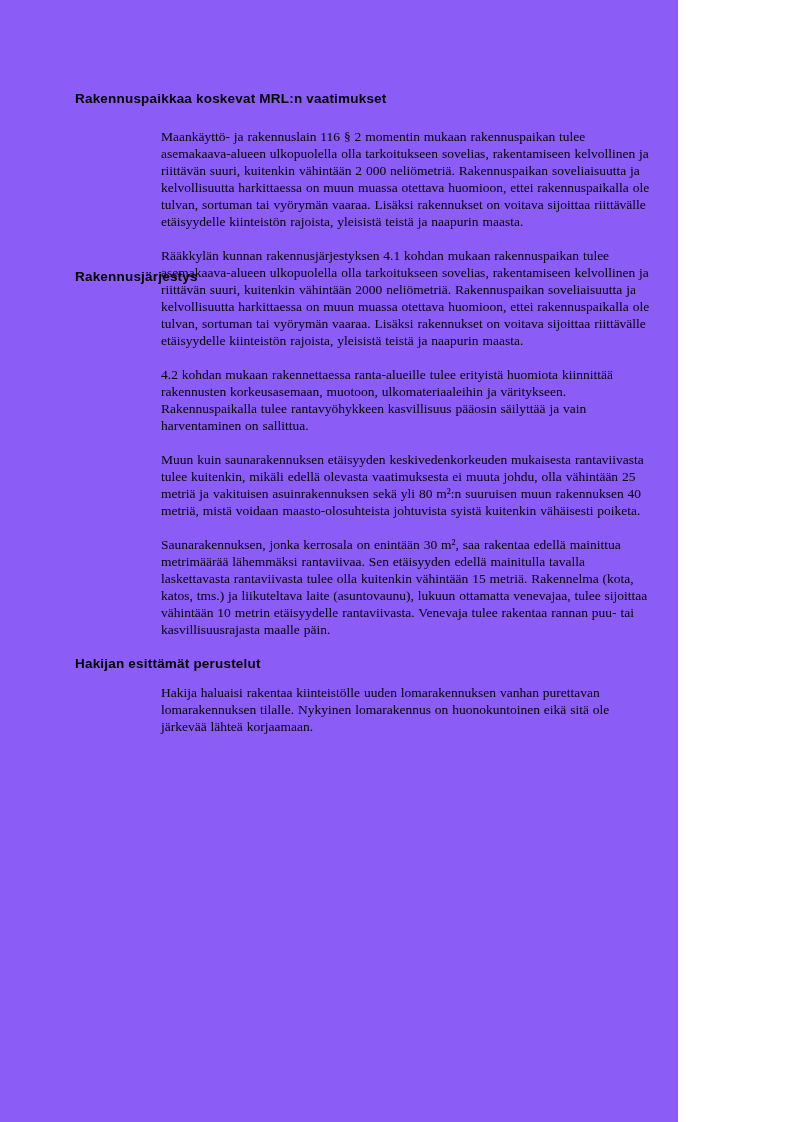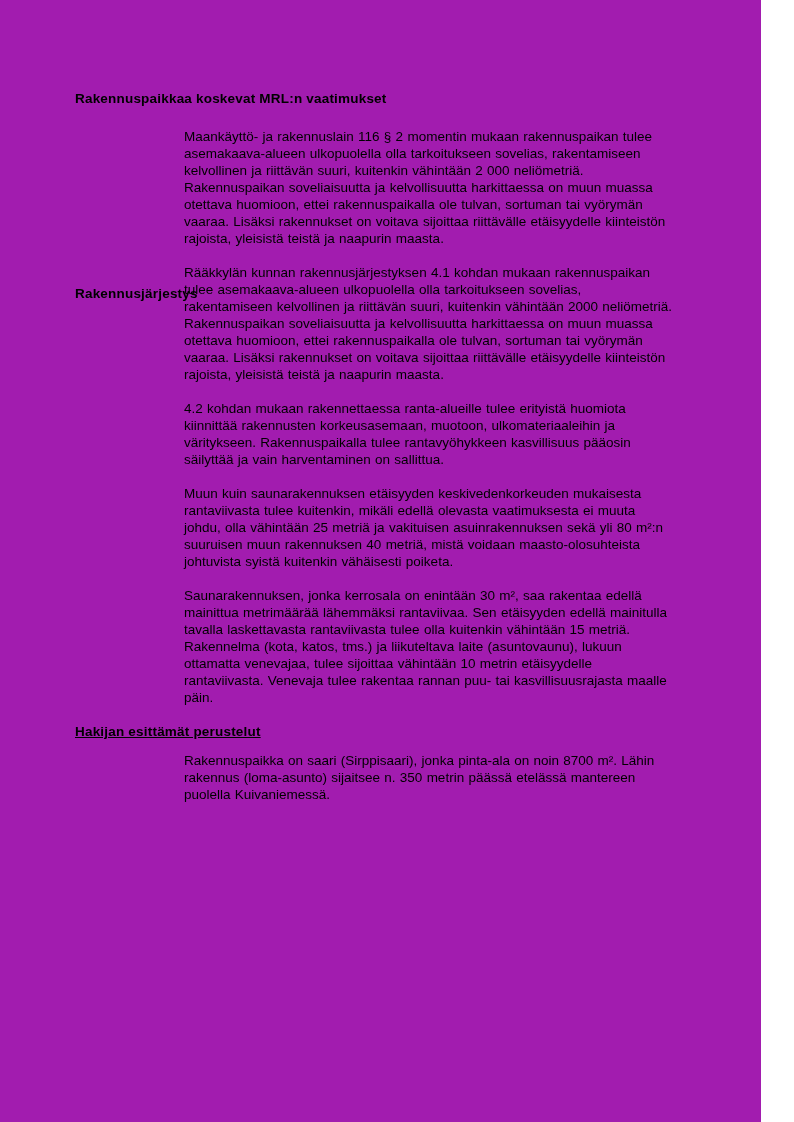--- a/index.html
+++ b/index.html
@@ -2,57 +2,57 @@
 <html><head>
 <meta charset="utf-8">
 <style>
   html, body {
     margin: 0;
     padding: 0;
     background: #ffffff;
   }
   .page {
     position: relative;
-    width: 761px;
+    width: 678px;
     height: 1122px;
-    background: #a21caf;
+    background: #8b5cf6;
     color: #000000;
     font-family: "Liberation Sans", sans-serif;
     box-sizing: border-box;
     padding: 90px 54px 40px 75px;
     overflow: hidden;
   }
   .heading {
     font-size: 13.5px;
     font-weight: bold;
     line-height: 17px;
     letter-spacing: 0.2px;
     margin: 0 0 21px 0;
   }
   .heading.mid {
     margin: 0 0 12px 0;
-    text-decoration: underline;
   }
   .section {
     position: relative;
   }
   .side-label {
     position: absolute;
     left: 0;
     top: 0;
     width: 165px;
     font-size: 13.5px;
     font-weight: bold;
     line-height: 17px;
     letter-spacing: 0.2px;
     margin-top: 21px;
   }
   .body-col {
-    margin-left: 109px;
+    margin-left: 86px;
     width: 490px;
+    font-family: Liberation Serif, serif;
   }
   .para {
     font-size: 13.5px;
     line-height: 17px;
     word-spacing: 0.5px;
     margin: 0 0 17px 0;
     text-align: left;
   }
 </style>
 </head>
@@ -71,20 +71,20 @@
     <div class="side-label">Rakennusjärjestys</div>
     <div class="body-col">
       <p class="para">Rääkkylän kunnan rakennusjärjestyksen 4.1 kohdan mukaan rakennuspaikan tulee asemakaava-alueen ulkopuolella olla tarkoitukseen sovelias, rakentamiseen kelvollinen ja riittävän suuri, kuitenkin vähintään 2000 neliömetriä. Rakennuspaikan soveliaisuutta ja kelvollisuutta harkittaessa on muun muassa otettava huomioon, ettei rakennuspaikalla ole tulvan, sortuman tai vyörymän vaaraa. Lisäksi rakennukset on voitava sijoittaa riittävälle etäisyydelle kiinteistön rajoista, yleisistä teistä ja naapurin maasta.</p>
       <p class="para">4.2 kohdan mukaan rakennettaessa ranta-alueille tulee erityistä huomiota kiinnittää rakennusten korkeusasemaan, muotoon, ulkomateriaaleihin ja väritykseen. Rakennuspaikalla tulee rantavyöhykkeen kasvillisuus pääosin säilyttää ja vain harventaminen on sallittua.</p>
       <p class="para">Muun kuin saunarakennuksen etäisyyden keskivedenkorkeuden mukaisesta rantaviivasta tulee kuitenkin, mikäli edellä olevasta vaatimuksesta ei muuta johdu, olla vähintään 25 metriä ja vakituisen asuinrakennuksen sekä yli 80 m²:n suuruisen muun rakennuksen 40 metriä, mistä voidaan maasto-olosuhteista johtuvista syistä kuitenkin vähäisesti poiketa.</p>
       <p class="para">Saunarakennuksen, jonka kerrosala on enintään 30 m², saa rakentaa edellä mainittua metrimäärää lähemmäksi rantaviivaa. Sen etäisyyden edellä mainitulla tavalla laskettavasta rantaviivasta tulee olla kuitenkin vähintään 15 metriä. Rakennelma (kota, katos, tms.) ja liikuteltava laite (asuntovaunu), lukuun ottamatta venevajaa, tulee sijoittaa vähintään 10 metrin etäisyydelle rantaviivasta. Venevaja tulee rakentaa rannan puu- tai kasvillisuusrajasta maalle päin.</p>
     </div>
   </div>
 
   <h2 class="heading mid">Hakijan esittämät perustelut</h2>
-
   <div class="section">
     <div class="body-col">
-      <p class="para">Rakennuspaikka on saari (Sirppisaari), jonka pinta-ala on noin 8700 m². Lähin rakennus (loma-asunto) sijaitsee n. 350 metrin päässä etelässä mantereen puolella Kuivaniemessä.</p>
+      <p class="para">Hakija haluaisi rakentaa kiinteistölle uuden lomarakennuksen vanhan purettavan lomarakennuksen tilalle. Nykyinen lomarakennus on huonokuntoinen eikä sitä ole järkevää lähteä korjaamaan.</p>
     </div>
   </div>
+
 
 </div>
 
 </body></html>

